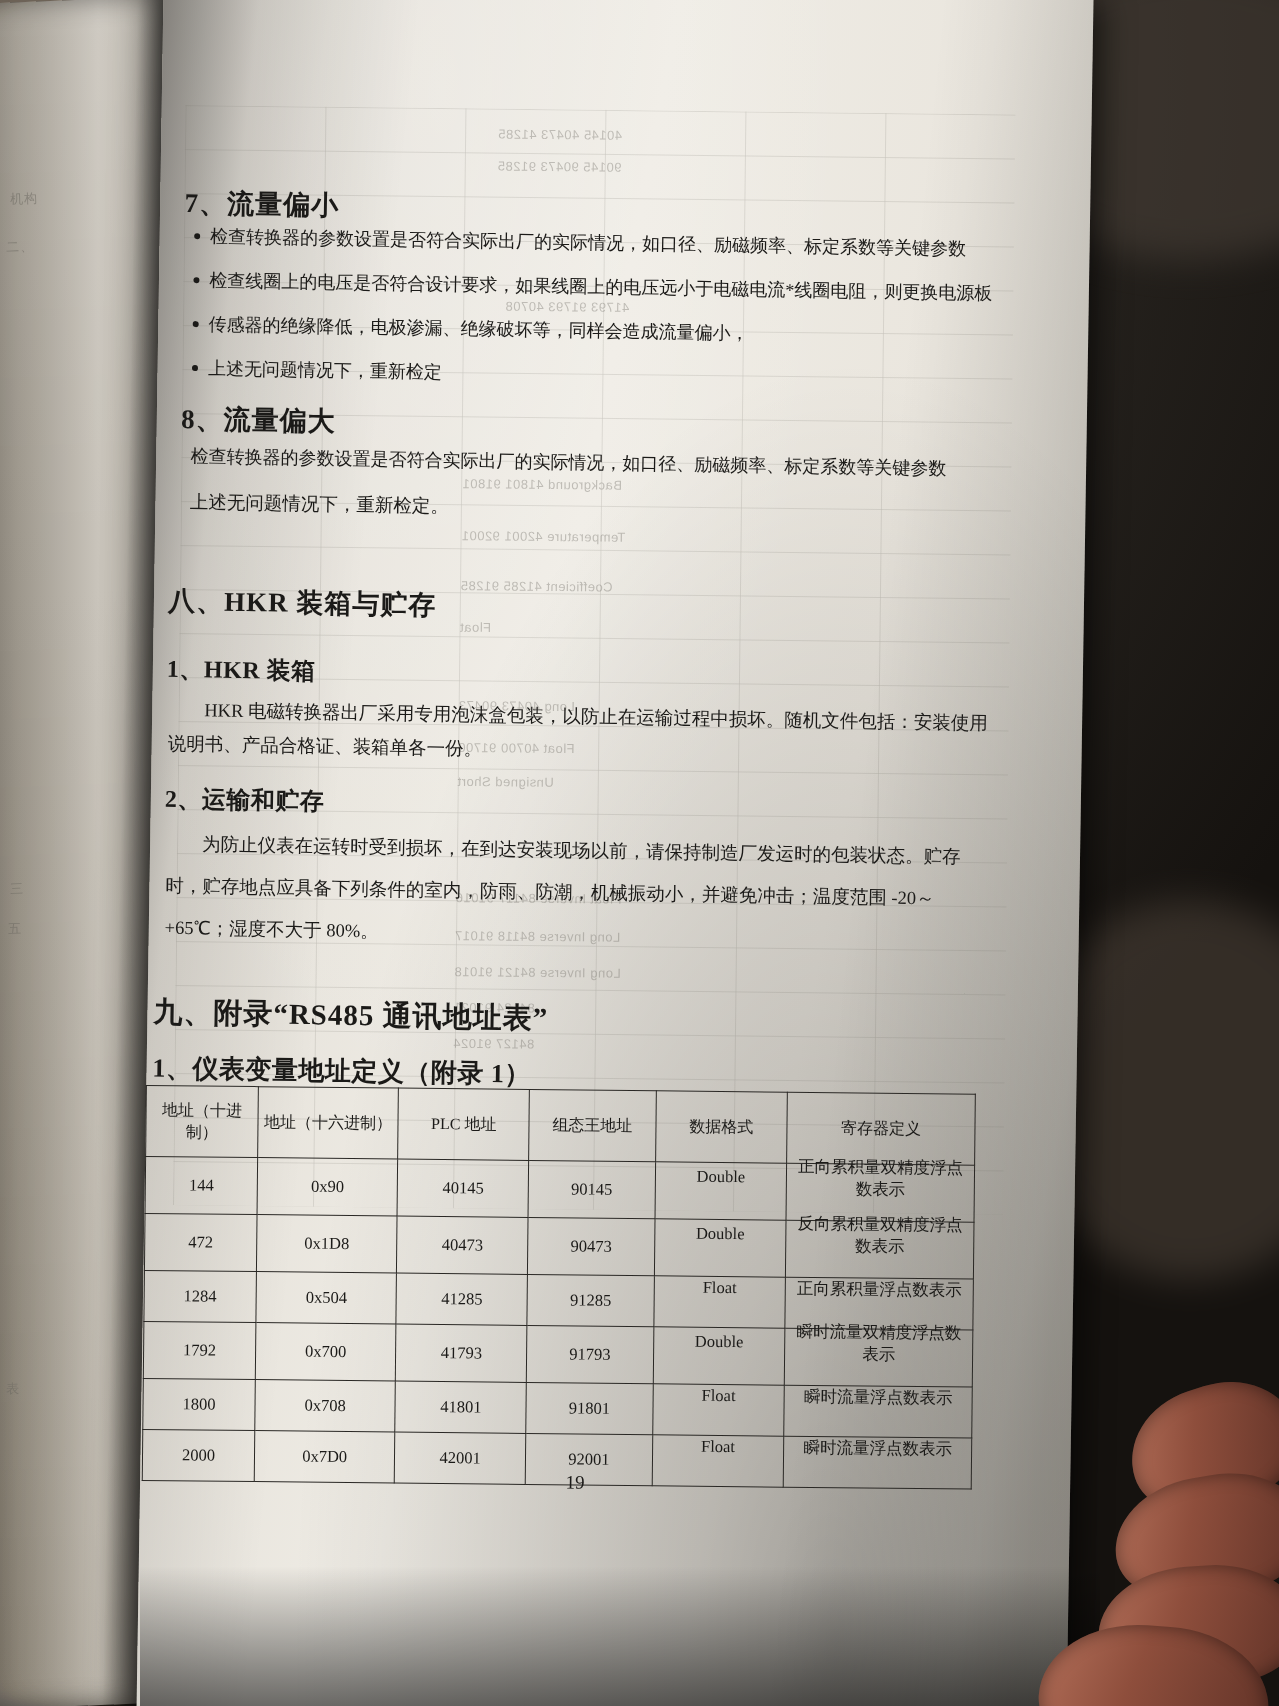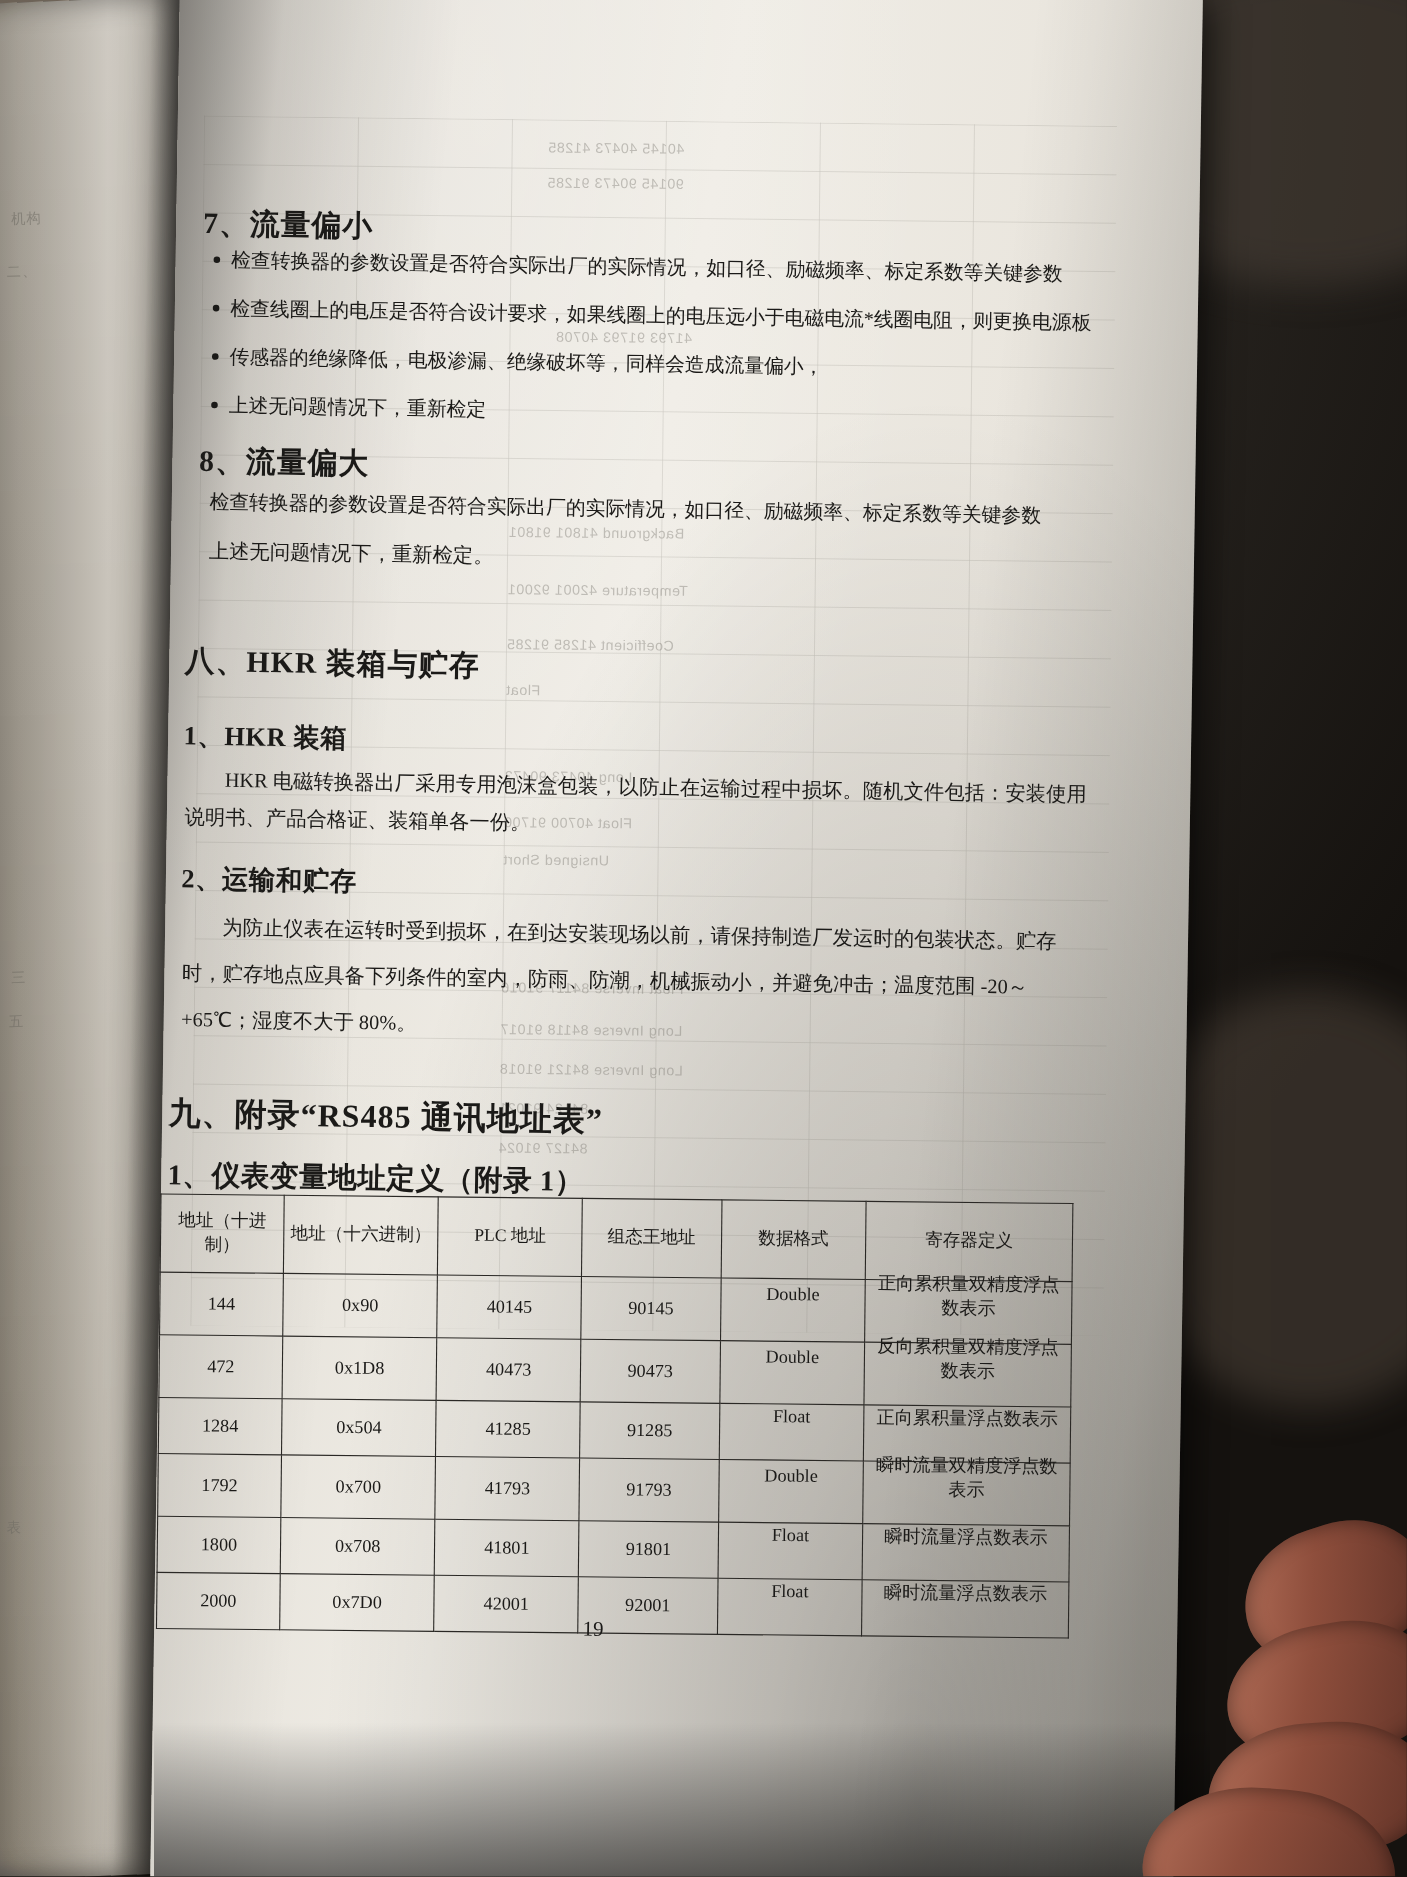--- a/index.html
+++ b/index.html
@@ -192,21 +192,21 @@
   .col-plc { width: 130px; }
   .col-cfg { width: 125px; }
   .col-fmt { width: 130px; }
   .col-reg { width: 195px; }
 
   
   .shift-up { position: relative; top: -14px; }
 
   .page-num {
     position: absolute;
-    left: 384px;
+    left: 420px;
     top: 1472px;
     font-family: "Liberation Serif", serif;
     font-size: 19px;
   }
 
   
   .hand {
     position: absolute;
     right: -30px;
     bottom: -10px;

